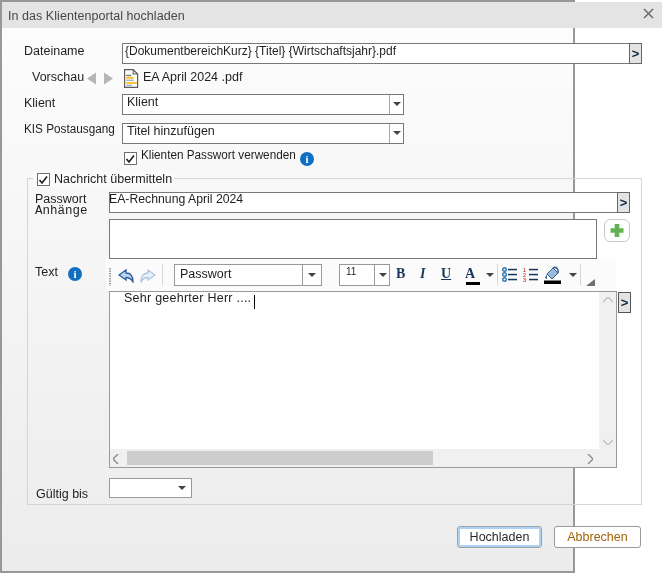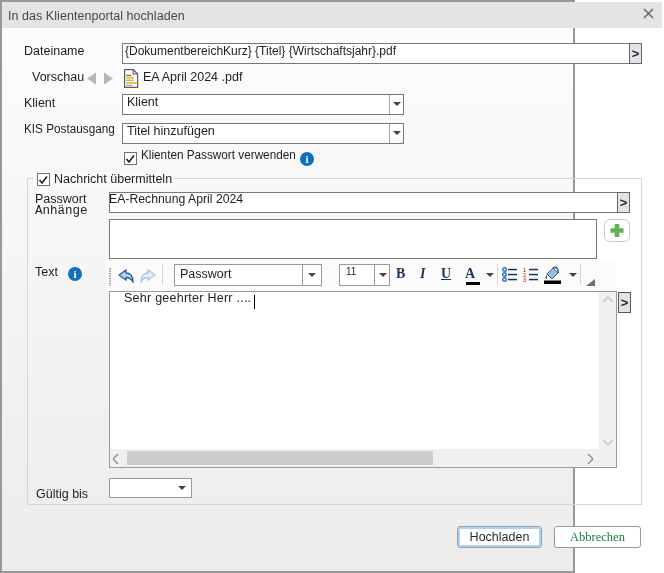--- a/index.html
+++ b/index.html
@@ -202,14 +202,14 @@
     </svg>
  <div style="position:absolute; left:125px; top:449px; width:306px; height:14px; background:#cdcdcd;"></div>
 
  <div class="gobtn" style="left:616px; top:290px; height:21px; line-height:19px; border-color:#555;">&gt;</div>
 
  <div class="lbl" style="left:34px; top:477px;margin-top:8px;">Gültig bis</div>
  <div class="field" style="left:107px; top:476px; width:83px; height:20px; border-color:#999;"></div>
  <div class="ddarrow" style="left:176px; top:484px;"></div>
 
  <div style="position:absolute; left:455px; top:524px; width:85px; height:22px; border:1px solid #9aa2a8; border-radius:3px; background:#fff; box-shadow:inset 0 0 0 2px #aed3f2; text-align:center; line-height:20px; color:#2a2a2a; font-size:12.5px;">Hochladen</div>
- <div style="position:absolute; left:552px; top:524px; width:87px; height:22px; border:1px solid #9a9a9a; border-radius:3px; background:#fff; text-align:center; line-height:20px; color:#15803d; font-size:12.5px;font-family:Liberation Serif, serif;">Abbrechen</div>
+ <div style="position:absolute; left:552px; top:524px; width:87px; height:22px; border:1px solid #9a9a9a; border-radius:3px; background:#fff; text-align:center; line-height:20px; color:#a16207; font-size:12.5px;">Abbrechen</div>
 </div>
 
 </body></html>

